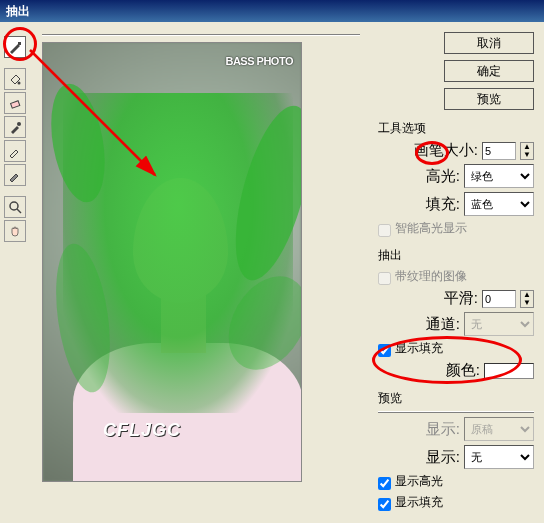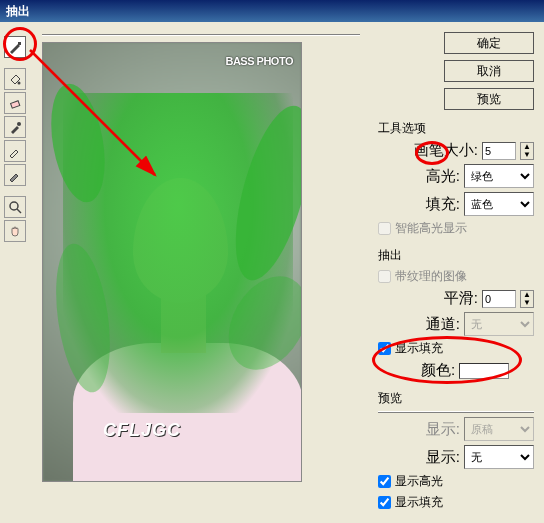--- a/index.html
+++ b/index.html
@@ -25,21 +25,21 @@
 .btn-row { display: flex; justify-content: flex-end; margin-bottom: 6px; }
 .win-btn { width: 90px; height: 22px; border: 1px solid #555; background: #ECE9D8; font-size: 12px; cursor: pointer; }
 .section-label { font-size: 12px; margin: 10px 0 3px; }
 .field-row { display: flex; align-items: center; justify-content: flex-end; margin: 4px 0; gap: 4px; }
 .field-label { font-size: 15px; white-space: nowrap; }
 .combo { height: 24px; border: 1px inset #aaa; background: #fff; font-size: 11px; padding: 0 2px; flex: 1; max-width: 70px; }
 .combo.disabled { background: #ECE9D8; color: #888; }
 .num-input { width: 34px; height: 18px; border: 1px inset #aaa; background: #fff; font-size: 11px; text-align: left; padding: 0 2px; }
 .spin { width: 14px; height: 18px; border: 1px solid #888; background: #ECE9D8; font-size: 8px; line-height: 8px; display: flex; flex-direction: column; }
 .spin div { flex: 1; text-align: center; cursor: pointer; }
-.chk-row { display: flex; align-items: center; gap: 4px; margin: 4px 0; }
+.chk-row { display: flex; align-items: flex-end; gap: 4px; margin: 4px 0; }
 .chk { width: 13px; height: 13px; }
 .chk-row.disabled { color: #888; }
 .color-swatch { width: 50px; height: 16px; border: 1px inset #888; background: #fff; display: inline-block; }
 .hr-light { border-top: 1px solid #fff; border-bottom: 1px solid #808080; margin: 4px 0; }
 .anno-circle { position: absolute; border: 3px solid #e00; border-radius: 50%; pointer-events: none; }
 .anno-oval { position: absolute; border: 3px solid #e00; border-radius: 50%; pointer-events: none; }
 svg.anno-arrow { position: absolute; pointer-events: none; }
 </style>
 </head>
 <body>
@@ -109,24 +109,24 @@
       <div class="greenwisp" style="left:200px;top:60px;width:60px;height:180px;transform:rotate(15deg)"></div>
       <div class="greenwisp" style="left:190px;top:230px;width:70px;height:100px;transform:rotate(30deg);opacity:0.55"></div>
       <div class="greenwisp" style="left:15px;top:200px;width:50px;height:150px;transform:rotate(-8deg);opacity:0.6"></div>
       <div class="wm1">BASS  PHOTO</div>
       <div class="wm2">CFLJGC</div>
     </div>
   </div>
 
   <div class="right-panel">
     <div class="btn-row">
+        <button class="win-btn">取消</button>
+      </div>
+    <div class="btn-row">
         <button class="win-btn">确定</button>
-      </div>
-    <div class="btn-row">
-        <button class="win-btn">取消</button>
       </div>
     <div class="btn-row">
         <button class="win-btn">预览</button>
       </div>
 
     <div class="section-label">工具选项</div>
     <div class="field-row">
       <span class="field-label">画笔大小:</span>
       <input class="num-input" value="5" style="">
       <div class="spin">
@@ -161,21 +161,21 @@
         </div>
     </div>
     <div class="field-row">
       <span class="field-label">通道:</span>
       <select class="combo disabled" disabled=""><option>无</option></select>
     </div>
     <div class="chk-row">
       <input type="checkbox" class="chk" checked="" style="">
       <span>显示填充</span>
     </div>
-    <div class="field-row" style="justify-content:center;padding-left:18px">
+    <div class="field-row" style="justify-content:flex-end;padding-left:18px">
       <span class="field-label">颜色:</span>
       <span class="color-swatch"></span>
     </div>
 
     <div class="section-label">预览</div>
     <div class="hr-light"></div>
     <div class="field-row">
       <span class="field-label" style="color:#888">显示:</span>
       <select class="combo disabled" disabled=""><option>原稿</option></select>
     </div>

